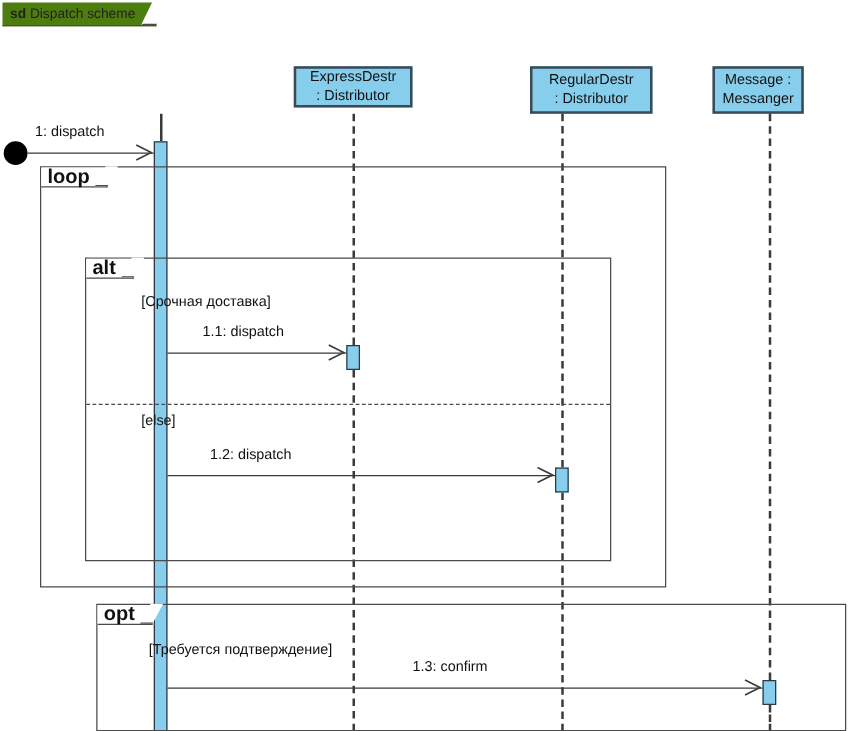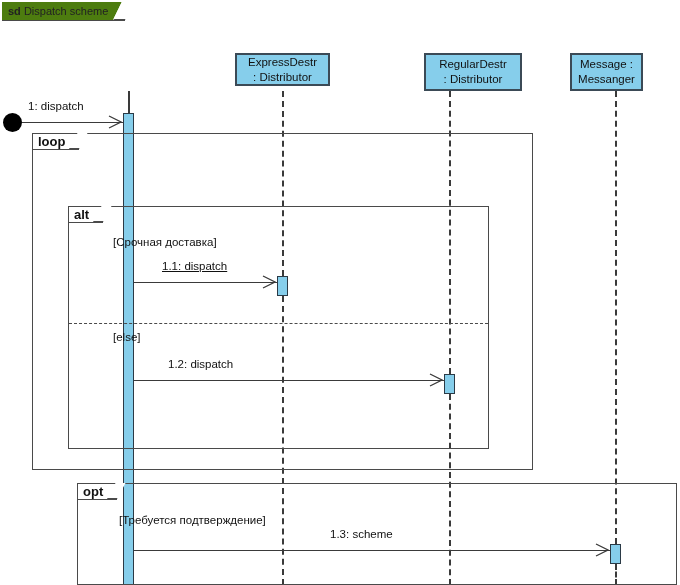--- a/index.html
+++ b/index.html
@@ -96,21 +96,21 @@
     border: 1px solid #4a4a4a;
     background: transparent;
   }
   .frag-tab {
     position: absolute;
     box-sizing: border-box;
     border: 1px solid #4a4a4a;
     border-top: none;
     border-left: none;
     background: #ffffff;
-    font-size: 13px;
+    font-size: 16px;
     font-weight: bold;
     color: #111111;
     padding: 0 13px 0 5px;
     height: 16px;
     line-height: 15px;
     white-space: nowrap;
   }
   .frag-tab::after {
     content: "";
     position: absolute;
@@ -225,27 +225,27 @@
   <div class="msg-line" style="left:22px; top:122px; width:101px;"></div>
   <svg class="arrowhead" style="left:108px; top:115px;" viewBox="0 0 14 14">
     <path d="M1 1 L13 7 L1 13" fill="none" stroke="#3a3a3a" stroke-width="1.3"></path>
   </svg>
   <div class="msg-label" style="left:28px; top:100px;">1: dispatch</div>
 
   <div class="msg-line" style="left:134px; top:282px; width:143px;"></div>
   <svg class="arrowhead" style="left:262px; top:275px;" viewBox="0 0 14 14">
     <path d="M1 1 L13 7 L1 13" fill="none" stroke="#3a3a3a" stroke-width="1.3"></path>
   </svg>
-  <div class="msg-label" style="left:162px; top:260px;text-decoration:underline;">1.1: dispatch</div>
+  <div class="msg-label" style="left:162px; top:260px;">1.1: dispatch</div>
 
   <div class="msg-line" style="left:134px; top:380px; width:310px;"></div>
   <svg class="arrowhead" style="left:429px; top:373px;" viewBox="0 0 14 14">
     <path d="M1 1 L13 7 L1 13" fill="none" stroke="#3a3a3a" stroke-width="1.3"></path>
   </svg>
   <div class="msg-label" style="left:168px; top:358px;">1.2: dispatch</div>
 
   <div class="msg-line" style="left:134px; top:550px; width:476px;"></div>
   <svg class="arrowhead" style="left:595px; top:543px;" viewBox="0 0 14 14">
     <path d="M1 1 L13 7 L1 13" fill="none" stroke="#3a3a3a" stroke-width="1.3"></path>
   </svg>
-  <div class="msg-label" style="left:330px; top:528px;">1.3: scheme</div>
+  <div class="msg-label" style="left:330px; top:528px;">1.3: confirm</div>
 
 </div>
 
 </body></html>

